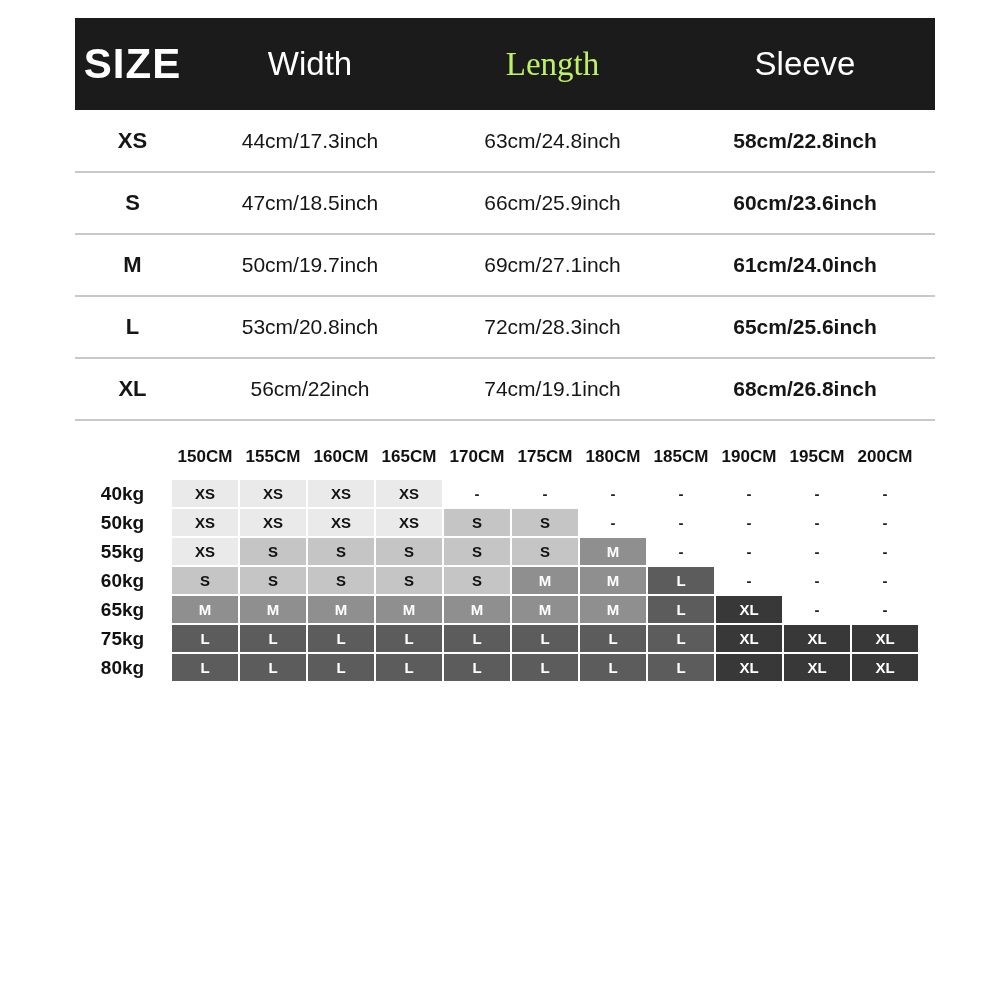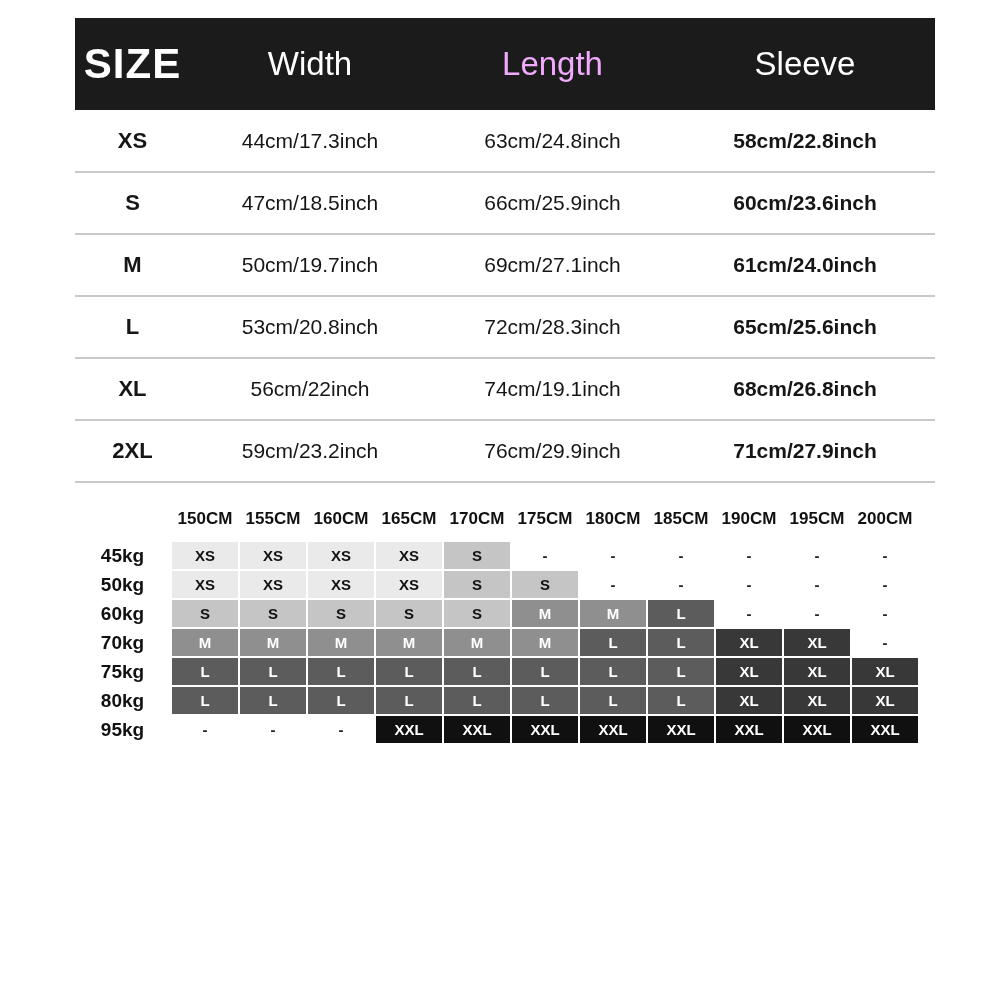--- a/index.html
+++ b/index.html
@@ -56,21 +56,21 @@
     <colgroup>
       <col style="width:115px">
         <col style="width:240px">
         <col style="width:245px">
         <col style="width:260px">
     </colgroup>
     <thead>
       <tr>
         <th class="col-size" style="background: rgb(27, 27, 27); color: rgb(255, 255, 255);">SIZE</th>
         <th class="col-width" style="background: rgb(27, 27, 27); color: rgb(255, 255, 255);">Width</th>
-        <th class="col-length" style="background: rgb(27, 27, 27); color: #f0abfc;">Length</th>
+        <th class="col-length" style="background: rgb(27, 27, 27); color: #bef264; font-family: Liberation Serif, serif;">Length</th>
         <th class="col-sleeve" style="background: rgb(27, 27, 27); color: rgb(255, 255, 255);">Sleeve</th>
       </tr>
     </thead>
     <tbody>
         <tr>
           <td class="col-size">XS</td>
           <td class="col-width">44cm/17.3inch</td>
           <td class="col-length">63cm/24.8inch</td>
           <td class="col-sleeve">58cm/22.8inch</td>
         </tr>
@@ -90,26 +90,20 @@
           <td class="col-size">L</td>
           <td class="col-width">53cm/20.8inch</td>
           <td class="col-length">72cm/28.3inch</td>
           <td class="col-sleeve">65cm/25.6inch</td>
         </tr>
         <tr>
           <td class="col-size">XL</td>
           <td class="col-width">56cm/22inch</td>
           <td class="col-length">74cm/19.1inch</td>
           <td class="col-sleeve">68cm/26.8inch</td>
-        </tr>
-        <tr>
-          <td class="col-size">2XL</td>
-          <td class="col-width">59cm/23.2inch</td>
-          <td class="col-length">76cm/29.9inch</td>
-          <td class="col-sleeve">71cm/27.9inch</td>
         </tr>
       </tbody>
   </table>
 
   <table class="fit-matrix">
     <colgroup>
         <col style="width: 96px;">
         <col style="width: 68px;">
         <col style="width: 68px;">
         <col style="width: 68px;">
@@ -133,26 +127,26 @@
           <th>175CM</th>
           <th>180CM</th>
           <th>185CM</th>
           <th>190CM</th>
           <th>195CM</th>
           <th>200CM</th>
         </tr>
     </thead>
     <tbody>
         <tr>
-          <th>45kg</th>
-          <td style="background: rgb(234, 234, 234); color: rgb(17, 17, 17);">XS</td>
-          <td style="background: rgb(234, 234, 234); color: rgb(17, 17, 17);">XS</td>
-          <td style="background: rgb(234, 234, 234); color: rgb(17, 17, 17);">XS</td>
-          <td style="background: rgb(234, 234, 234); color: rgb(17, 17, 17);">XS</td>
-          <td style="background: rgb(197, 197, 197); color: rgb(17, 17, 17);">S</td>
+          <th>40kg</th>
+          <td style="background: rgb(234, 234, 234); color: rgb(17, 17, 17);">XS</td>
+          <td style="background: rgb(234, 234, 234); color: rgb(17, 17, 17);">XS</td>
+          <td style="background: rgb(234, 234, 234); color: rgb(17, 17, 17);">XS</td>
+          <td style="background: rgb(234, 234, 234); color: rgb(17, 17, 17);">XS</td>
+          <td style="background: rgb(255, 255, 255); color: rgb(34, 34, 34);">-</td>
           <td style="background: rgb(255, 255, 255); color: rgb(34, 34, 34);">-</td>
           <td style="background: rgb(255, 255, 255); color: rgb(34, 34, 34);">-</td>
           <td style="background: rgb(255, 255, 255); color: rgb(34, 34, 34);">-</td>
           <td style="background: rgb(255, 255, 255); color: rgb(34, 34, 34);">-</td>
           <td style="background: rgb(255, 255, 255); color: rgb(34, 34, 34);">-</td>
           <td style="background: rgb(255, 255, 255); color: rgb(34, 34, 34);">-</td>
         </tr>
         <tr>
           <th>50kg</th>
           <td style="background: rgb(234, 234, 234); color: rgb(17, 17, 17);">XS</td>
@@ -161,45 +155,59 @@
           <td style="background: rgb(234, 234, 234); color: rgb(17, 17, 17);">XS</td>
           <td style="background: rgb(197, 197, 197); color: rgb(17, 17, 17);">S</td>
           <td style="background: rgb(197, 197, 197); color: rgb(17, 17, 17);">S</td>
           <td style="background: rgb(255, 255, 255); color: rgb(34, 34, 34);">-</td>
           <td style="background: rgb(255, 255, 255); color: rgb(34, 34, 34);">-</td>
           <td style="background: rgb(255, 255, 255); color: rgb(34, 34, 34);">-</td>
           <td style="background: rgb(255, 255, 255); color: rgb(34, 34, 34);">-</td>
           <td style="background: rgb(255, 255, 255); color: rgb(34, 34, 34);">-</td>
         </tr>
         <tr>
+          <th>55kg</th>
+          <td style="background: rgb(234, 234, 234); color: rgb(17, 17, 17);">XS</td>
+          <td style="background: rgb(197, 197, 197); color: rgb(17, 17, 17);">S</td>
+          <td style="background: rgb(197, 197, 197); color: rgb(17, 17, 17);">S</td>
+          <td style="background: rgb(197, 197, 197); color: rgb(17, 17, 17);">S</td>
+          <td style="background: rgb(197, 197, 197); color: rgb(17, 17, 17);">S</td>
+          <td style="background: rgb(197, 197, 197); color: rgb(17, 17, 17);">S</td>
+          <td style="background: rgb(143, 143, 143); color: rgb(255, 255, 255);">M</td>
+          <td style="background: rgb(255, 255, 255); color: rgb(34, 34, 34);">-</td>
+          <td style="background: rgb(255, 255, 255); color: rgb(34, 34, 34);">-</td>
+          <td style="background: rgb(255, 255, 255); color: rgb(34, 34, 34);">-</td>
+          <td style="background: rgb(255, 255, 255); color: rgb(34, 34, 34);">-</td>
+        </tr>
+        <tr>
           <th>60kg</th>
           <td style="background: rgb(197, 197, 197); color: rgb(17, 17, 17);">S</td>
           <td style="background: rgb(197, 197, 197); color: rgb(17, 17, 17);">S</td>
           <td style="background: rgb(197, 197, 197); color: rgb(17, 17, 17);">S</td>
           <td style="background: rgb(197, 197, 197); color: rgb(17, 17, 17);">S</td>
           <td style="background: rgb(197, 197, 197); color: rgb(17, 17, 17);">S</td>
           <td style="background: rgb(143, 143, 143); color: rgb(255, 255, 255);">M</td>
           <td style="background: rgb(143, 143, 143); color: rgb(255, 255, 255);">M</td>
           <td style="background: rgb(92, 92, 92); color: rgb(255, 255, 255);">L</td>
           <td style="background: rgb(255, 255, 255); color: rgb(34, 34, 34);">-</td>
           <td style="background: rgb(255, 255, 255); color: rgb(34, 34, 34);">-</td>
           <td style="background: rgb(255, 255, 255); color: rgb(34, 34, 34);">-</td>
         </tr>
         <tr>
-          <th>70kg</th>
-          <td style="background: rgb(143, 143, 143); color: rgb(255, 255, 255);">M</td>
-          <td style="background: rgb(143, 143, 143); color: rgb(255, 255, 255);">M</td>
-          <td style="background: rgb(143, 143, 143); color: rgb(255, 255, 255);">M</td>
-          <td style="background: rgb(143, 143, 143); color: rgb(255, 255, 255);">M</td>
-          <td style="background: rgb(143, 143, 143); color: rgb(255, 255, 255);">M</td>
-          <td style="background: rgb(143, 143, 143); color: rgb(255, 255, 255);">M</td>
-          <td style="background: rgb(92, 92, 92); color: rgb(255, 255, 255);">L</td>
-          <td style="background: rgb(92, 92, 92); color: rgb(255, 255, 255);">L</td>
-          <td style="background: rgb(56, 56, 56); color: rgb(255, 255, 255);">XL</td>
-          <td style="background: rgb(56, 56, 56); color: rgb(255, 255, 255);">XL</td>
+          <th>65kg</th>
+          <td style="background: rgb(143, 143, 143); color: rgb(255, 255, 255);">M</td>
+          <td style="background: rgb(143, 143, 143); color: rgb(255, 255, 255);">M</td>
+          <td style="background: rgb(143, 143, 143); color: rgb(255, 255, 255);">M</td>
+          <td style="background: rgb(143, 143, 143); color: rgb(255, 255, 255);">M</td>
+          <td style="background: rgb(143, 143, 143); color: rgb(255, 255, 255);">M</td>
+          <td style="background: rgb(143, 143, 143); color: rgb(255, 255, 255);">M</td>
+          <td style="background: rgb(143, 143, 143); color: rgb(255, 255, 255);">M</td>
+          <td style="background: rgb(92, 92, 92); color: rgb(255, 255, 255);">L</td>
+          <td style="background: rgb(56, 56, 56); color: rgb(255, 255, 255);">XL</td>
+          <td style="background: rgb(255, 255, 255); color: rgb(34, 34, 34);">-</td>
           <td style="background: rgb(255, 255, 255); color: rgb(34, 34, 34);">-</td>
         </tr>
         <tr>
           <th>75kg</th>
           <td style="background: rgb(92, 92, 92); color: rgb(255, 255, 255);">L</td>
           <td style="background: rgb(92, 92, 92); color: rgb(255, 255, 255);">L</td>
           <td style="background: rgb(92, 92, 92); color: rgb(255, 255, 255);">L</td>
           <td style="background: rgb(92, 92, 92); color: rgb(255, 255, 255);">L</td>
           <td style="background: rgb(92, 92, 92); color: rgb(255, 255, 255);">L</td>
           <td style="background: rgb(92, 92, 92); color: rgb(255, 255, 255);">L</td>
@@ -215,31 +223,17 @@
           <td style="background: rgb(92, 92, 92); color: rgb(255, 255, 255);">L</td>
           <td style="background: rgb(92, 92, 92); color: rgb(255, 255, 255);">L</td>
           <td style="background: rgb(92, 92, 92); color: rgb(255, 255, 255);">L</td>
           <td style="background: rgb(92, 92, 92); color: rgb(255, 255, 255);">L</td>
           <td style="background: rgb(92, 92, 92); color: rgb(255, 255, 255);">L</td>
           <td style="background: rgb(92, 92, 92); color: rgb(255, 255, 255);">L</td>
           <td style="background: rgb(92, 92, 92); color: rgb(255, 255, 255);">L</td>
           <td style="background: rgb(56, 56, 56); color: rgb(255, 255, 255);">XL</td>
           <td style="background: rgb(56, 56, 56); color: rgb(255, 255, 255);">XL</td>
           <td style="background: rgb(56, 56, 56); color: rgb(255, 255, 255);">XL</td>
-        </tr>
-        <tr>
-          <th>95kg</th>
-          <td style="background: rgb(255, 255, 255); color: rgb(34, 34, 34);">-</td>
-          <td style="background: rgb(255, 255, 255); color: rgb(34, 34, 34);">-</td>
-          <td style="background: rgb(255, 255, 255); color: rgb(34, 34, 34);">-</td>
-          <td style="background: rgb(16, 16, 16); color: rgb(255, 255, 255);">XXL</td>
-          <td style="background: rgb(16, 16, 16); color: rgb(255, 255, 255);">XXL</td>
-          <td style="background: rgb(16, 16, 16); color: rgb(255, 255, 255);">XXL</td>
-          <td style="background: rgb(16, 16, 16); color: rgb(255, 255, 255);">XXL</td>
-          <td style="background: rgb(16, 16, 16); color: rgb(255, 255, 255);">XXL</td>
-          <td style="background: rgb(16, 16, 16); color: rgb(255, 255, 255);">XXL</td>
-          <td style="background: rgb(16, 16, 16); color: rgb(255, 255, 255);">XXL</td>
-          <td style="background: rgb(16, 16, 16); color: rgb(255, 255, 255);">XXL</td>
         </tr>
       </tbody>
   </table>
 
 </div>
 
 </body></html>

